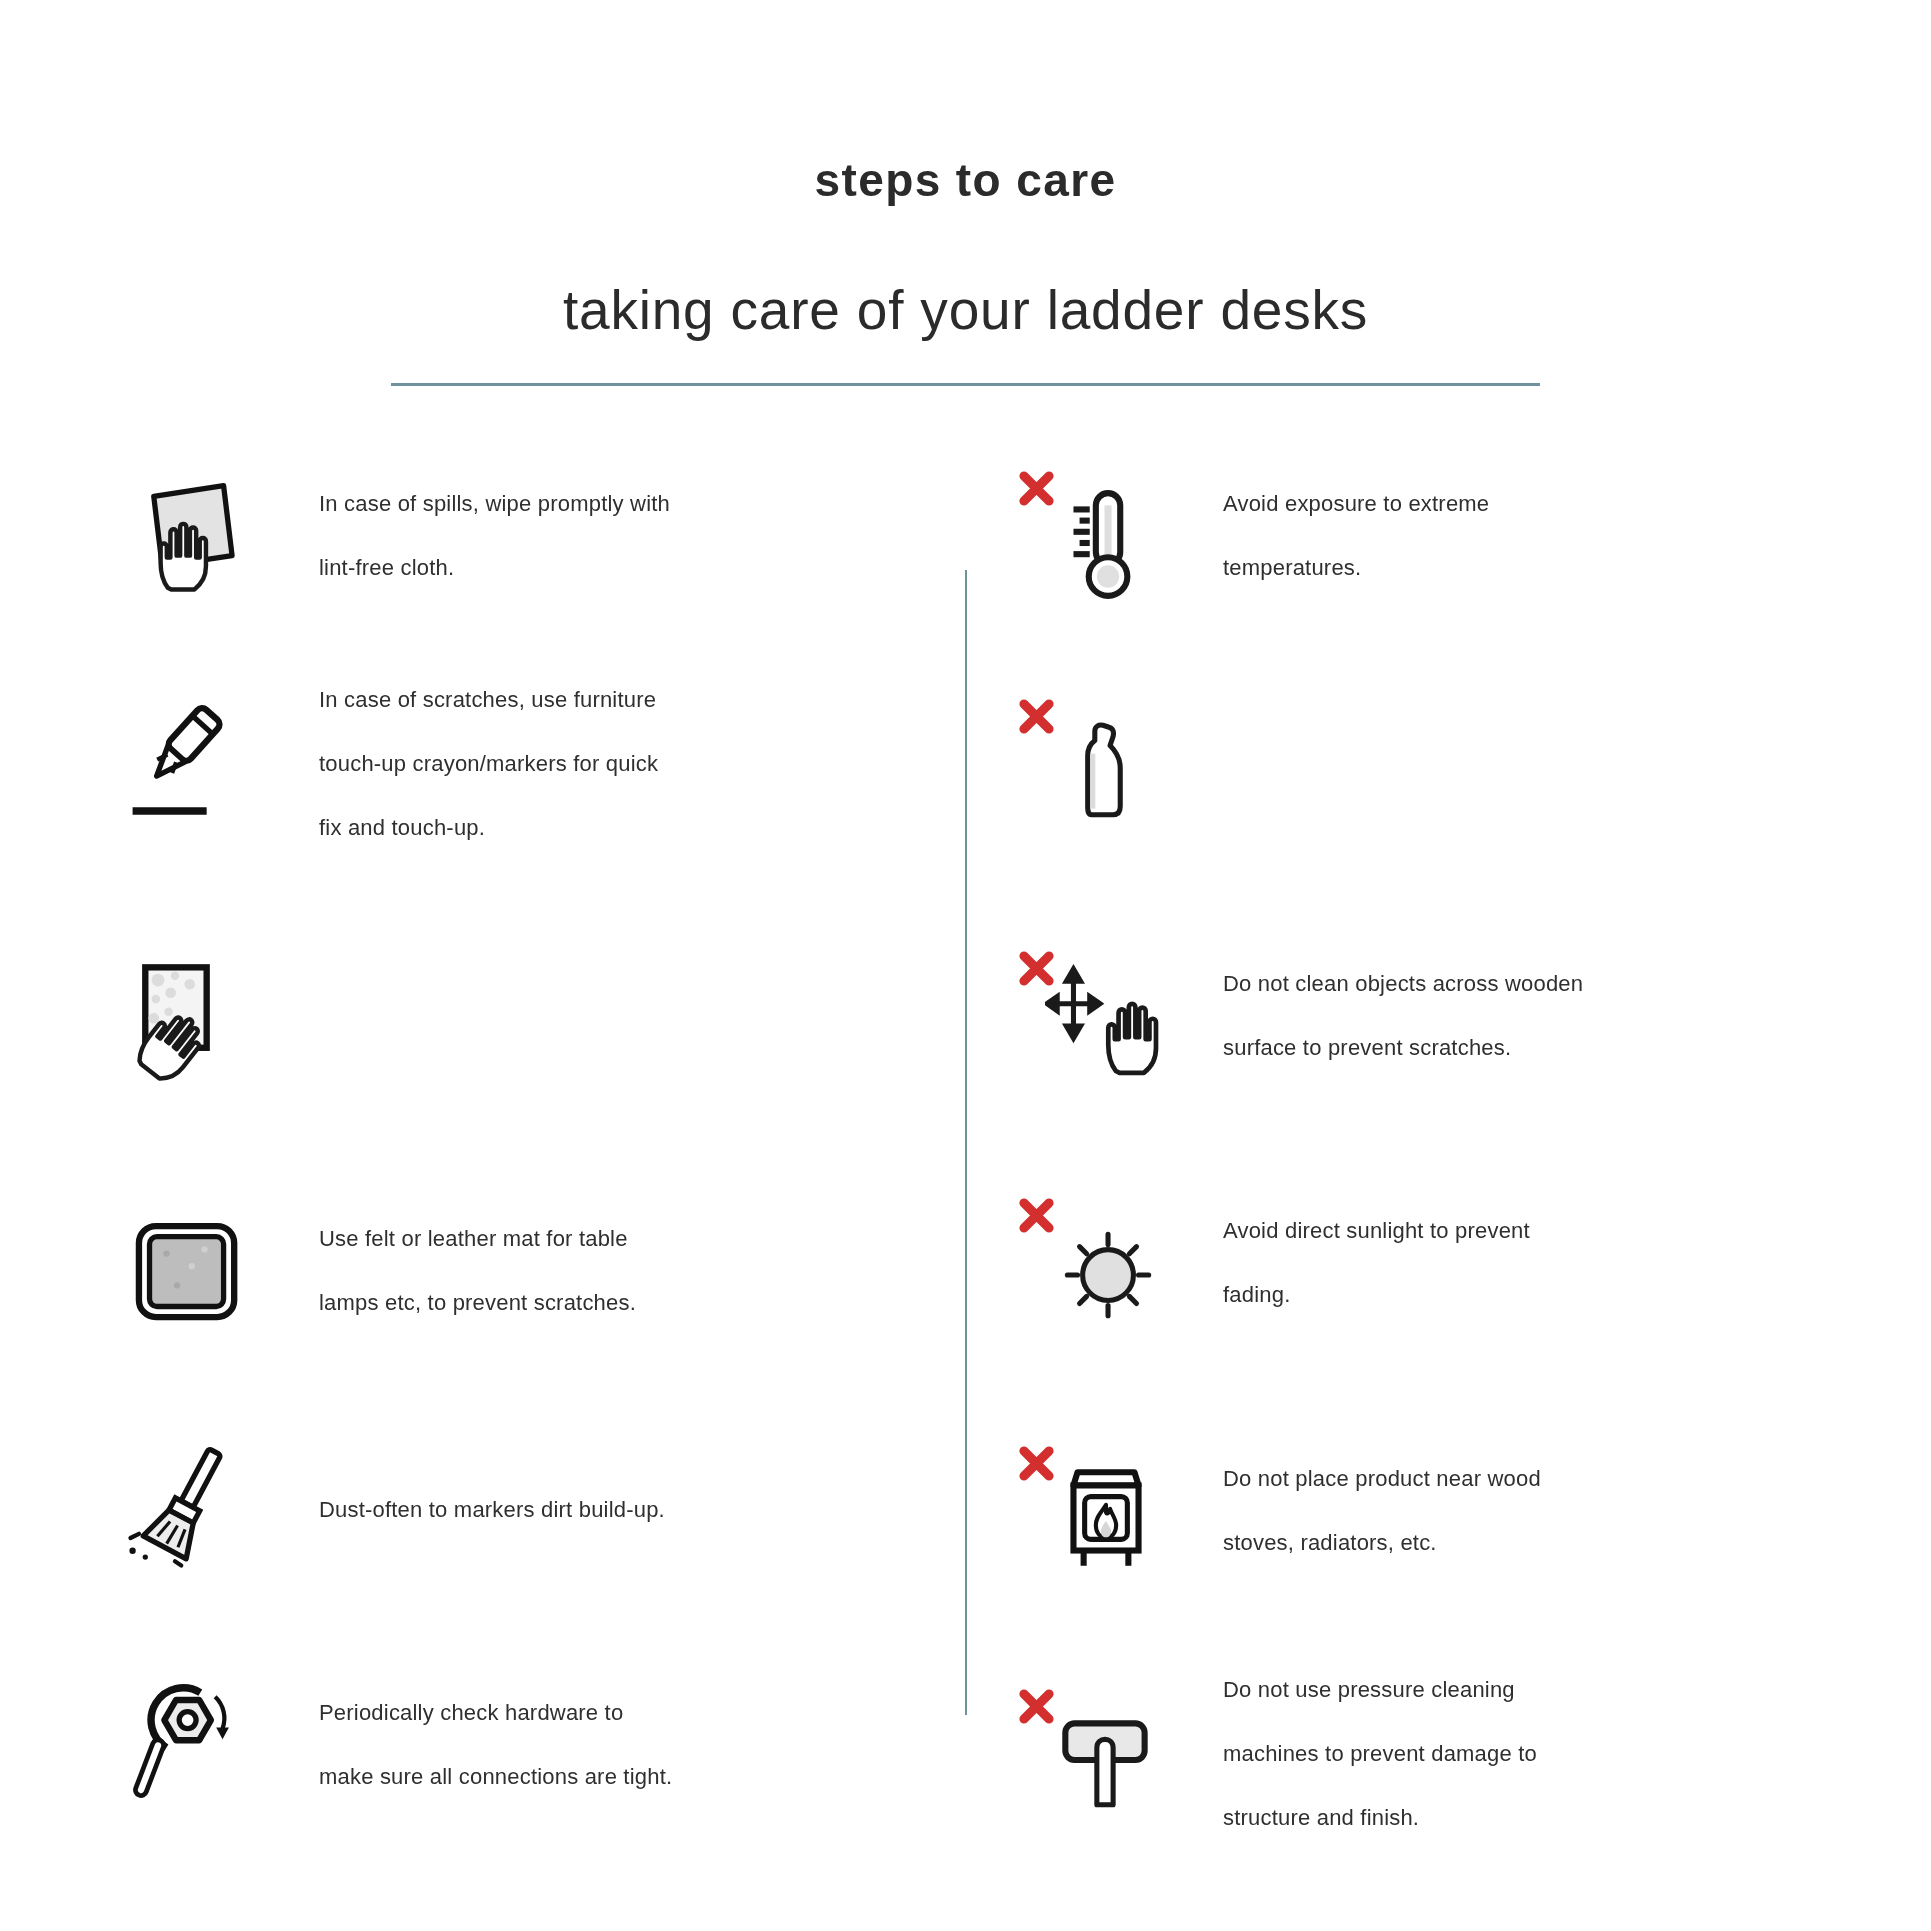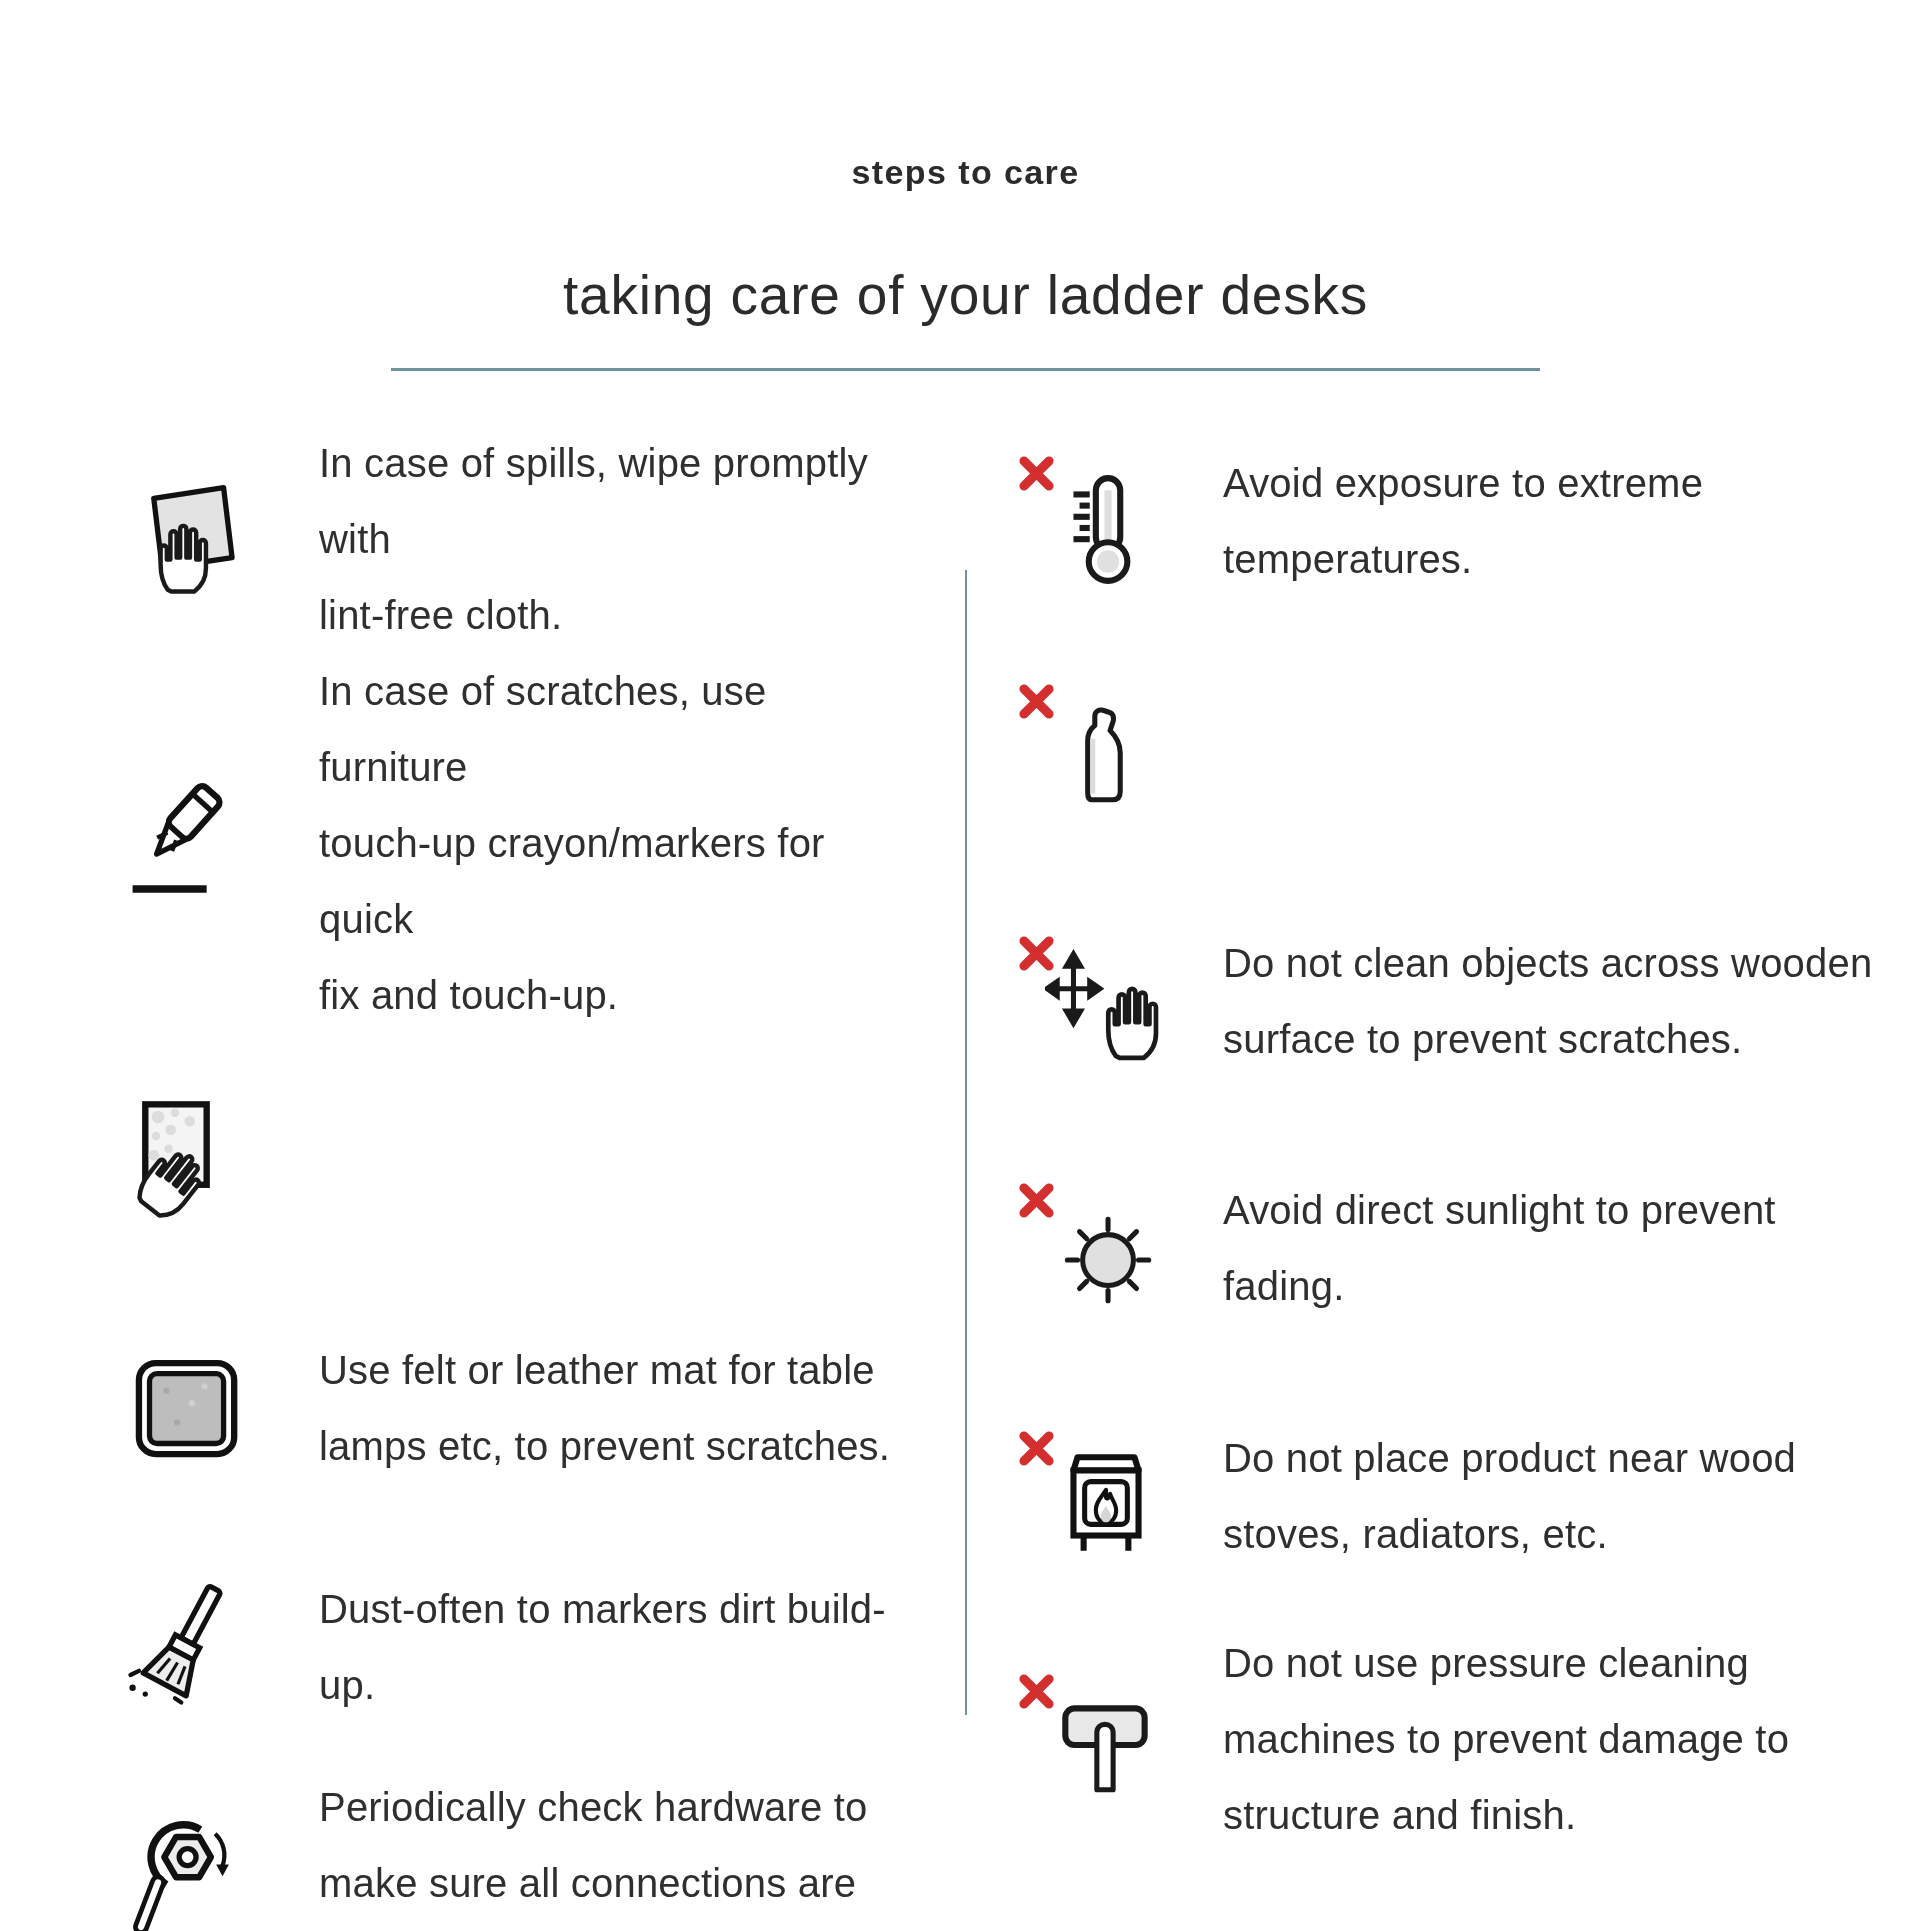--- a/index.html
+++ b/index.html
@@ -4,21 +4,21 @@
 <style>
   html,body { margin:0; padding:0; }
   body {
     width:1931px; height:1931px; background:#ffffff;
     font-family:"Liberation Sans", sans-serif;
     position:relative; overflow:hidden;
     color:var(--text,#2f2f2f);
   }
   .title {
     text-align:center; padding-top:153px;
-    font-size:34px; font-weight:700; color:#2b2b2b; letter-spacing:1.4px;
+    font-size:46px; font-weight:700; color:#2b2b2b; letter-spacing:1.4px;
   }
   .subtitle {
     text-align:center; margin-top:71px;
     font-size:55px; font-weight:400; color:#2b2b2b; letter-spacing:0.8px;
   }
   .title-rule {
     width:1149px; height:2.9px; background:var(--accent,#6f929c);
     margin:41px auto 0 auto;
   }
   .divider-v {
@@ -41,21 +41,21 @@
   .col-right .row:nth-of-type(3){min-height:241px}
   .col-right .row:nth-of-type(4){min-height:253px}
   .col-right .row:nth-of-type(5){min-height:243px}
   .col-right .row:nth-of-type(6){min-height:243px}
   .icon-cell { flex:0 0 auto; width:197px; position:relative; }
   .col-right .icon-cell { width:207px; }
   .item-icon { width:127px; height:127px; display:block; }
   .col-right .item-icon { width:122px; height:122px; margin-left:29px; margin-top:15.4px; }
   .x-mark { position:absolute; left:0px; top:0px; width:41px; height:41px; color:var(--x,#d32f2f); }
   .item-text {
-    font-size:40px; line-height:76px; letter-spacing:0.2px;
+    font-size:22px; line-height:64px; letter-spacing:0.2px;
     color:var(--text,#2f2f2f); white-space:pre-line;
   }
 </style>
 </head>
 <body>
 
 <div class="title">steps to care</div>
 <div class="subtitle">taking care of your ladder desks</div>
 <div class="title-rule"></div>
 <div class="divider-v"></div>

